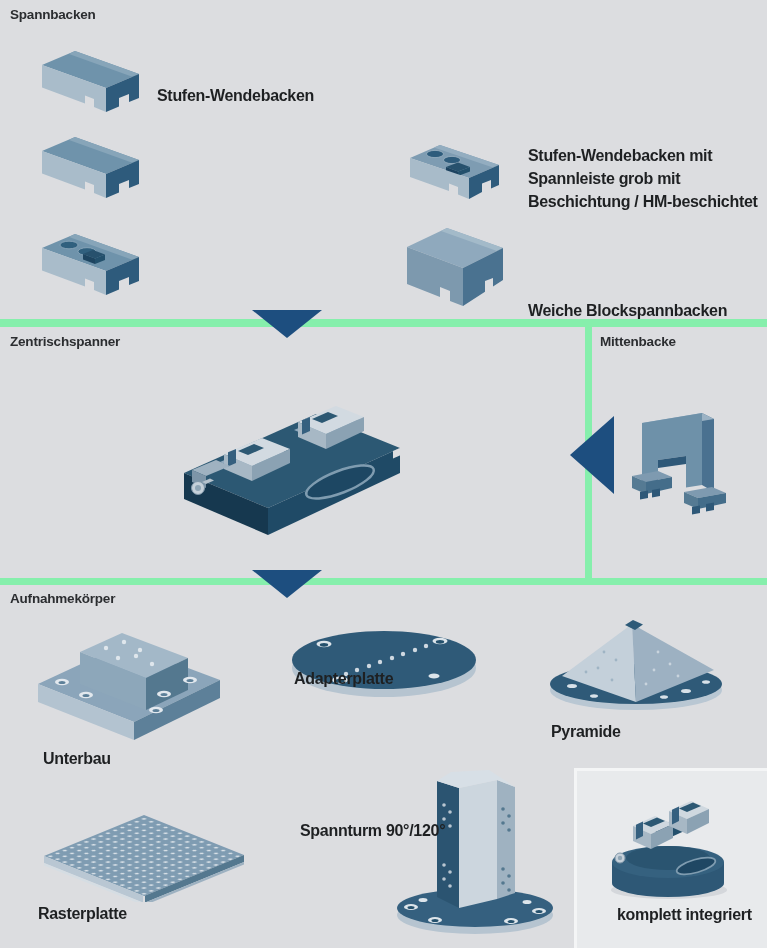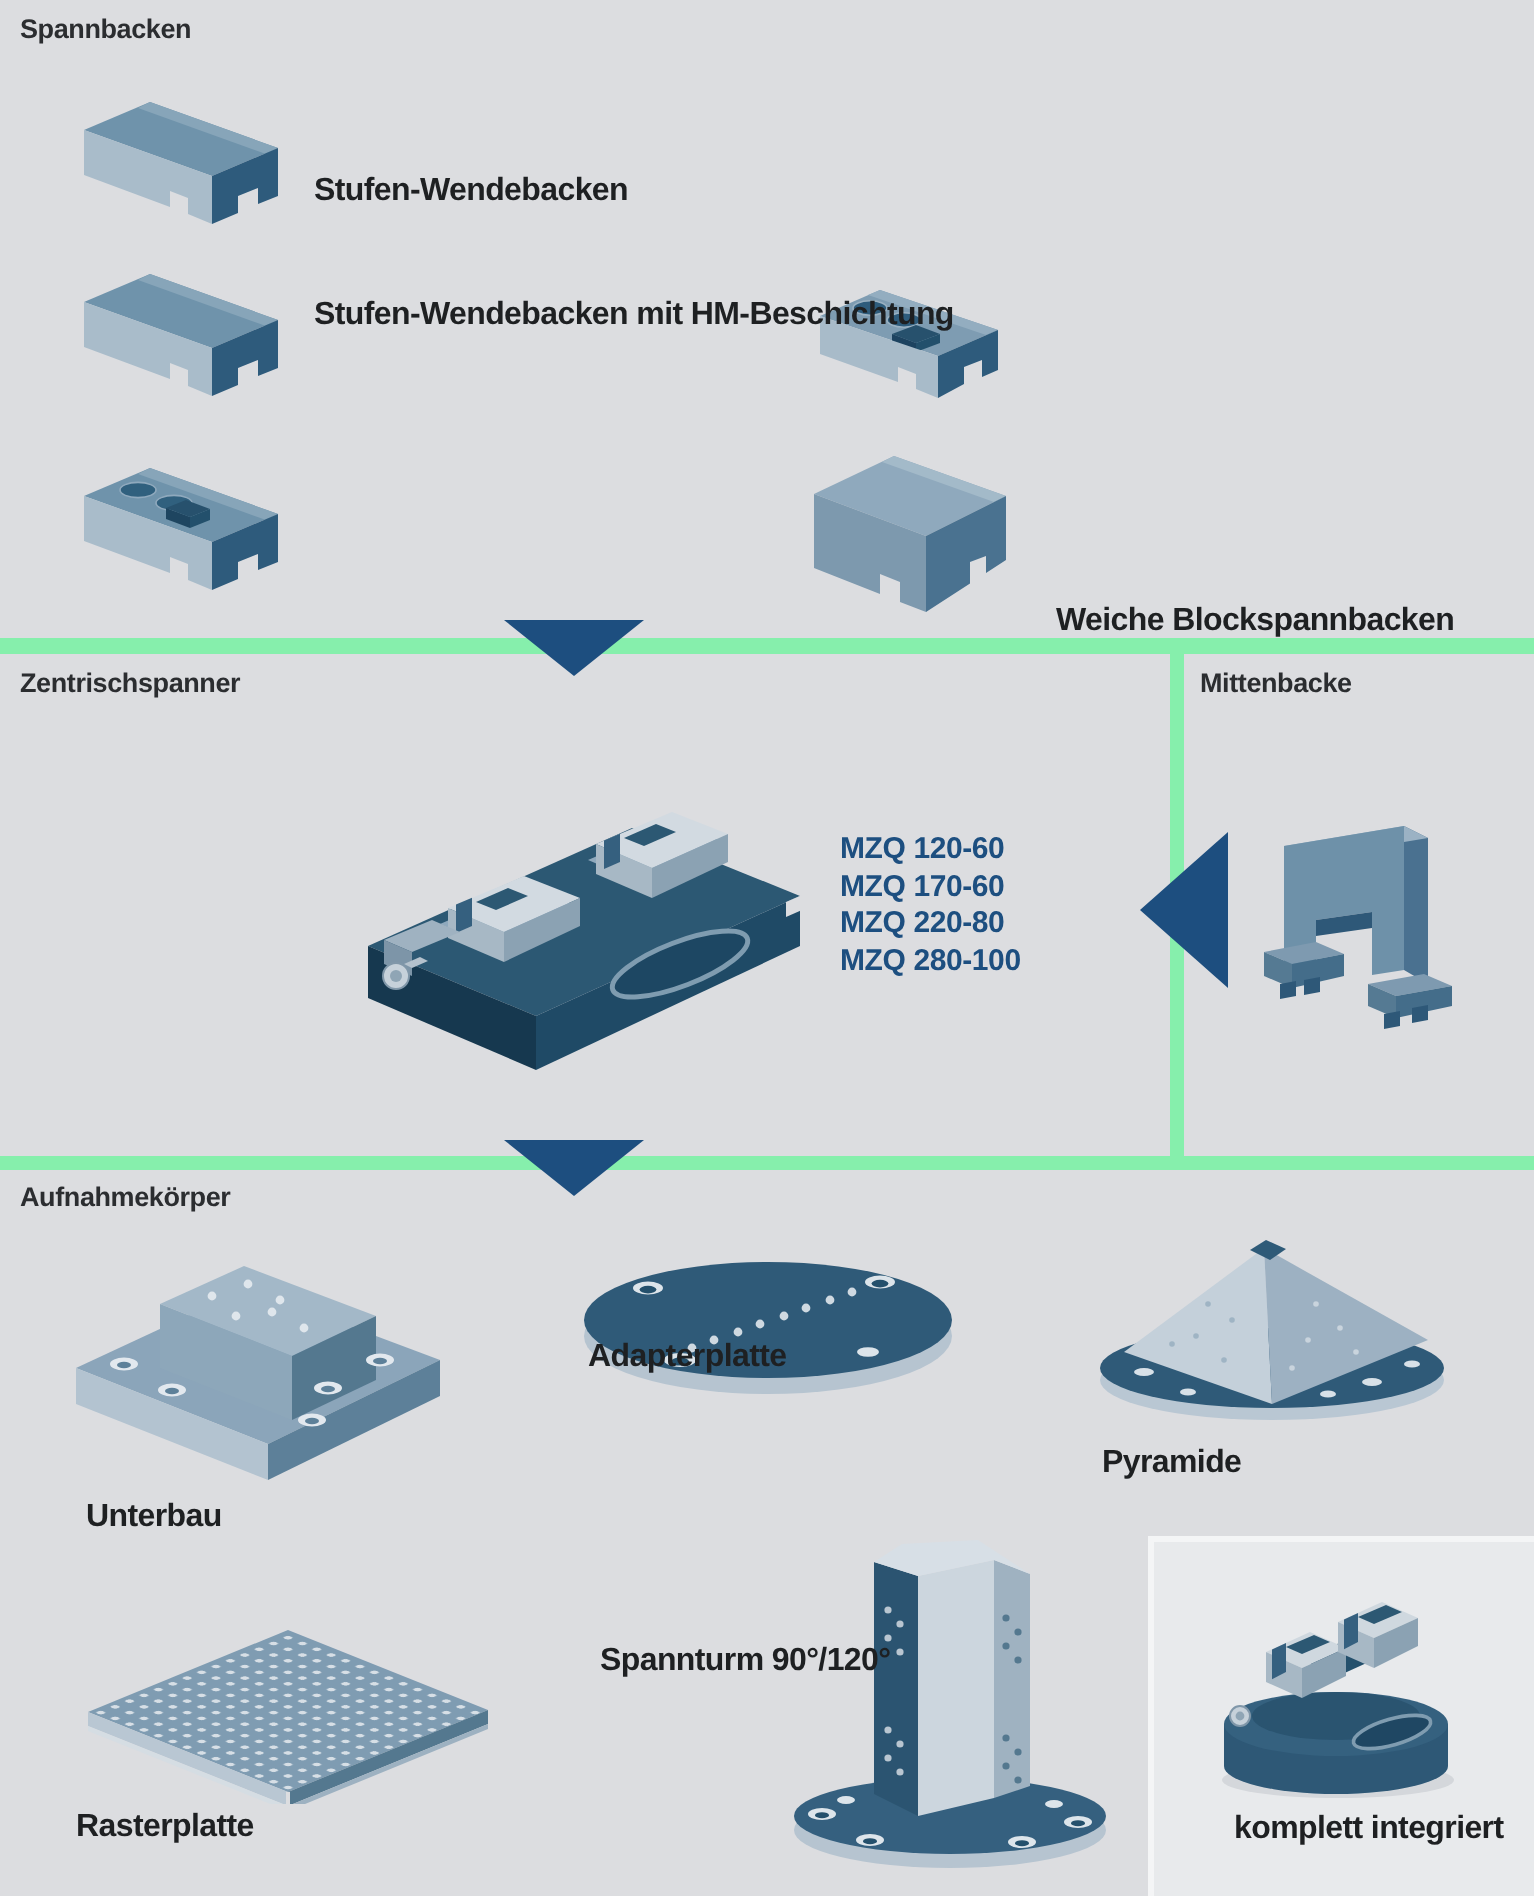--- a/index.html
+++ b/index.html
@@ -36,30 +36,24 @@
   <div class="arrow-down" style="left:252px;top:310px;"></div>
   <div class="arrow-down" style="left:252px;top:570px;"></div>
   <div class="arrow-left" style="left:570px;top:416px;"></div>
 
   <div class="hd" style="left:10px;top:7px;">Spannbacken</div>
   <div class="hd" style="left:10px;top:334px;">Zentrischspanner</div>
   <div class="hd" style="left:600px;top:334px;">Mittenbacke</div>
   <div class="hd" style="left:10px;top:591px;">Aufnahmekörper</div>
 
   <div class="lbl" style="left:157px;top:84px;">Stufen-Wendebacken</div>
-  <div class="lbl" style="left:157px;top:146px;">Stufen-Wendebacken mit HM-Beschichtung</div>
-
+
+  <div class="lbl" style="left:528px;top:144px;width:236px;">Stufen-Wendebacken mit Spannleiste grob mit Beschichtung / HM-beschichtet</div>
   <div class="lbl" style="left:528px;top:267px;margin-top:32px;">Weiche Blockspannbacken</div>
 
-  <div class="models">
-    <div>MZQ 120-60</div>
-    <div>MZQ 170-60</div>
-    <div>MZQ 220-80</div>
-    <div>MZQ 280-100</div>
-  </div>
 
   <div class="lbl" style="left:43px;top:747px;text-align:right;">Unterbau</div>
   <div class="lbl" style="left:294px;top:667px;">Adapterplatte</div>
   <div class="lbl" style="left:551px;top:720px;">Pyramide</div>
   <div class="lbl" style="left:300px;top:819px;">Spannturm 90°/120°</div>
   <div class="lbl" style="left:38px;top:902px;">Rasterplatte</div>
   <div class="lbl" style="left:617px;top:903px;z-index:6;">komplett integriert</div>
 
   <svg class="ill" style="left:33px;top:45px;width:115px;height:72px;" viewBox="0 0 115 72">
     <polygon points="9,20 42,6 106,29 73,43" fill="#6f93ab"></polygon>

